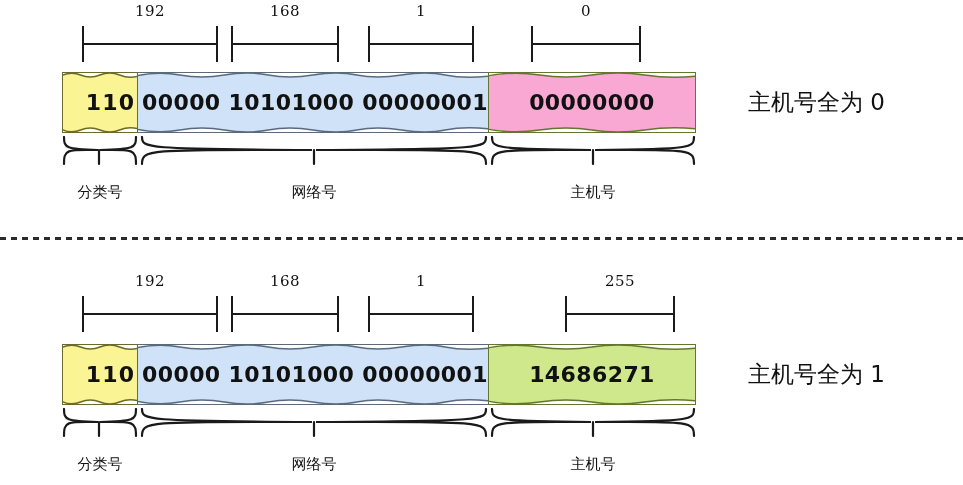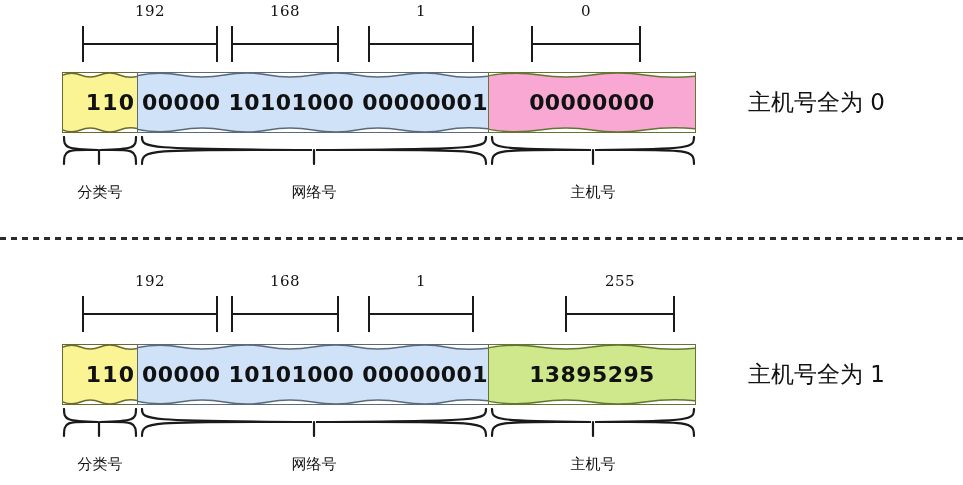--- a/index.html
+++ b/index.html
@@ -298,21 +298,21 @@
         <svg class="wave-top" viewBox="0 0 356 9" preserveAspectRatio="none">
           <path d="M0,6 Q22,1 44,5 T89,5 T133,5 T178,5 T222,5 T267,5 T311,5 T356,6 L356,0 L0,0 Z" fill="#ffffff"></path>
           <path d="M0,6 Q22,1 44,5 T89,5 T133,5 T178,5 T222,5 T267,5 T311,5 T356,6" fill="none" stroke="#5a6a7a" stroke-width="1.4"></path>
         </svg>
         <svg class="wave-bot" viewBox="0 0 356 9" preserveAspectRatio="none">
           <path d="M0,3 Q22,8 44,4 T89,4 T133,4 T178,4 T222,4 T267,4 T311,4 T356,3 L356,9 L0,9 Z" fill="#ffffff"></path>
           <path d="M0,3 Q22,8 44,4 T89,4 T133,4 T178,4 T222,4 T267,4 T311,4 T356,3" fill="none" stroke="#5a6a7a" stroke-width="1.4"></path>
         </svg>
       </div>
       <div class="seg host-seg" style="left:426px; width:208px; background:#cfe88c;">
-        <span class="seg-text">13895295</span>
+        <span class="seg-text">14686271</span>
         <svg class="wave-top" viewBox="0 0 212 9" preserveAspectRatio="none">
           <path d="M0,6 Q26,1 53,5 T106,5 T159,5 T212,6 L212,0 L0,0 Z" fill="#ffffff"></path>
           <path d="M0,6 Q26,1 53,5 T106,5 T159,5 T212,6" fill="none" stroke="#63762f" stroke-width="1.4"></path>
         </svg>
         <svg class="wave-bot" viewBox="0 0 212 9" preserveAspectRatio="none">
           <path d="M0,3 Q26,8 53,4 T106,4 T159,4 T212,3 L212,9 L0,9 Z" fill="#ffffff"></path>
           <path d="M0,3 Q26,8 53,4 T106,4 T159,4 T212,3" fill="none" stroke="#63762f" stroke-width="1.4"></path>
         </svg>
       </div>
     </div>

